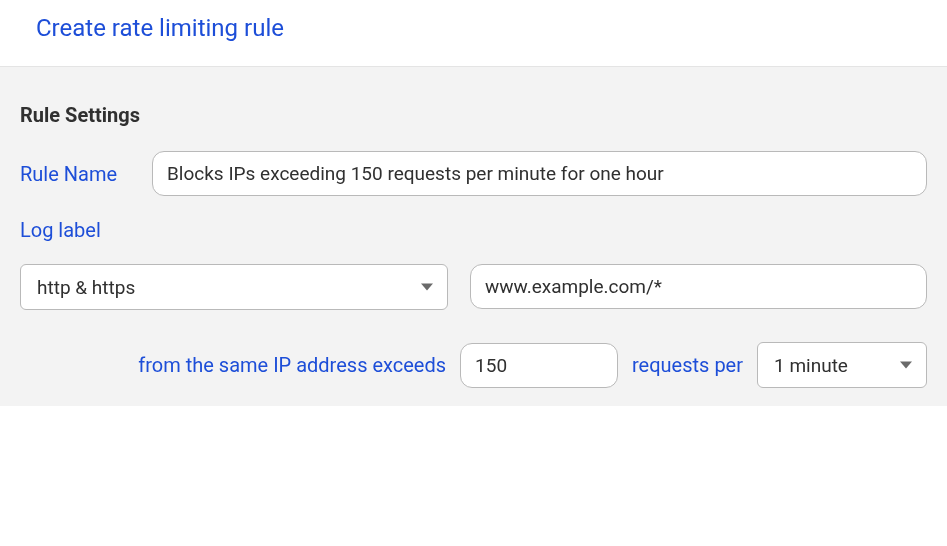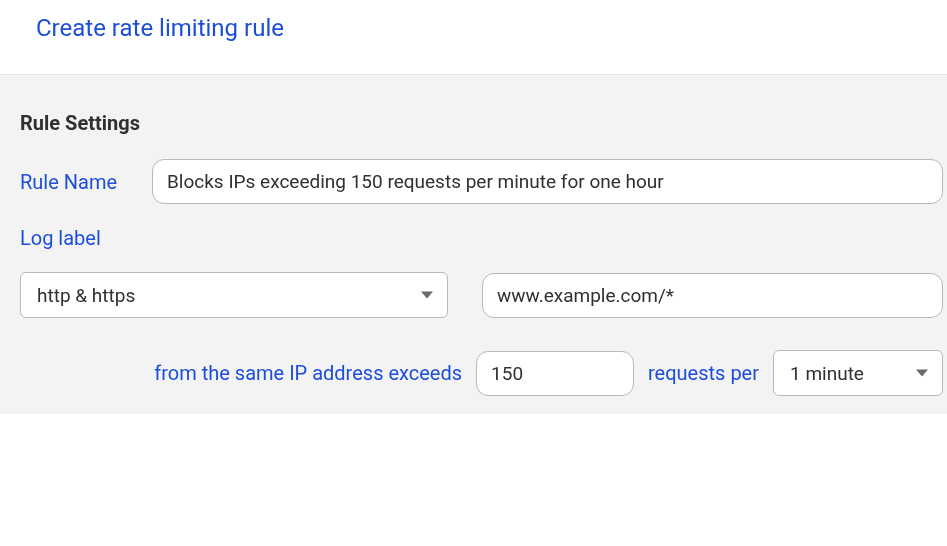--- a/index.html
+++ b/index.html
@@ -13,22 +13,21 @@
       padding: 14px 20px 24px 36px;
     }
     .header h1 {
       font-size: 24px;
       font-weight: 400;
       color: #1d4ed8;
     }
     .content {
       background: #f3f3f3;
       border-top: 1px solid #e4e4e4;
-      padding: 36px 4px 18px 20px;
-      margin-top: 8px;
+      padding: 36px 20px 18px 20px;
     }
     .section-title {
       font-size: 20px;
       font-weight: 700;
       color: #303030;
       margin-bottom: 24px;
     }
     .form-row {
       display: flex;
       align-items: center;
@@ -61,23 +60,22 @@
     .grow { flex: 1; }
     .url-heading {
       font-size: 20px;
       font-weight: 400;
       color: #303030;
       margin-bottom: 24px;
       margin-top: 6px;
     }
     .url-row {
       display: flex;
-      gap: 34px;
+      gap: 22px;
       margin-bottom: 32px;
-      align-items: flex-end;
     }
     .select {
       position: relative;
       height: 46px;
       border: 1px solid #b9b9b9;
       border-radius: 6px;
       background: #fff;
       display: flex;
       align-items: center;
       padding: 0 44px 0 16px;

